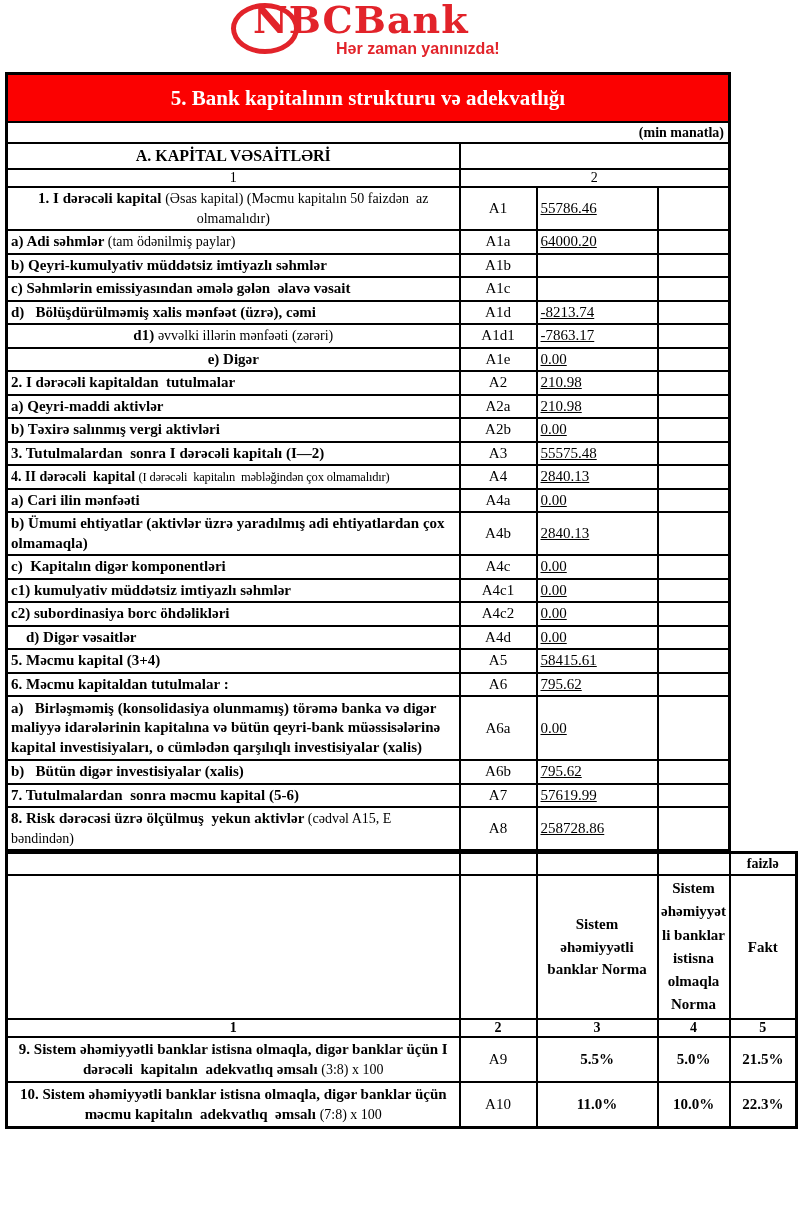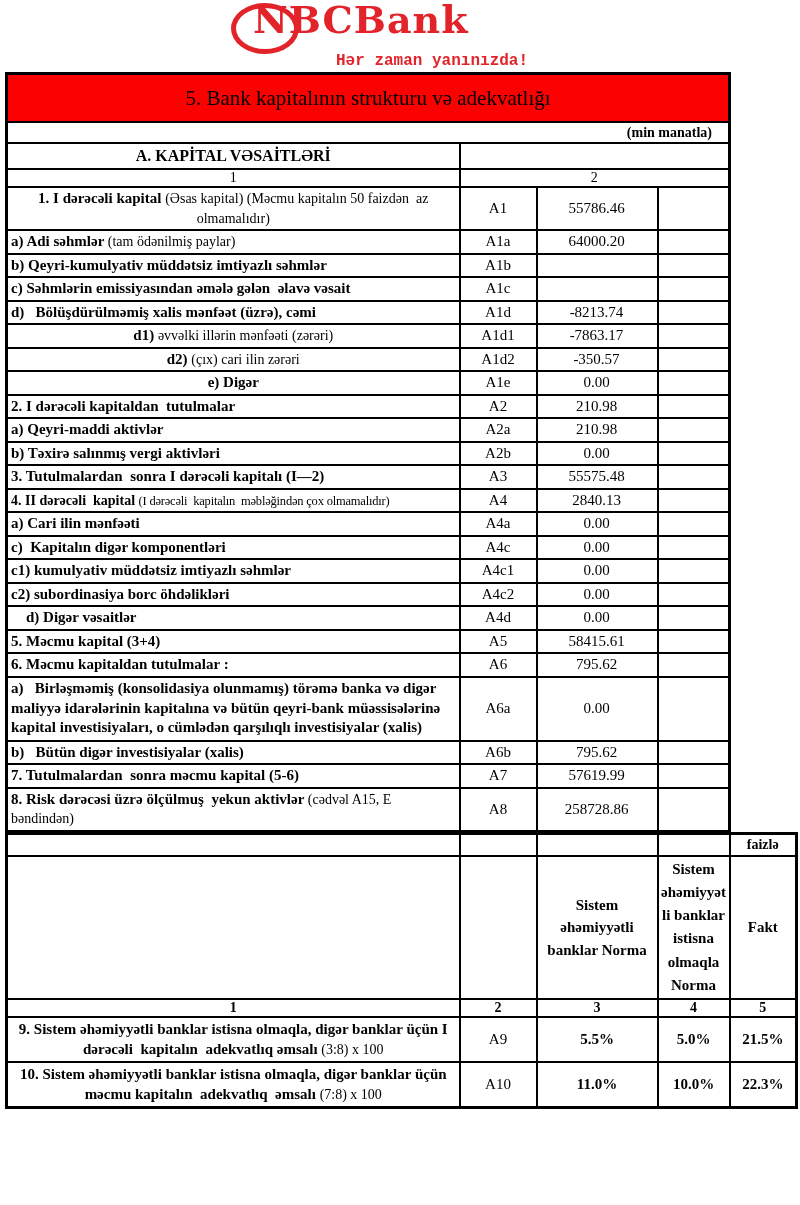--- a/index.html
+++ b/index.html
@@ -19,48 +19,48 @@
   .ellipse{
     position:absolute;left:226px;top:3px;width:58px;height:41px;
     border:5px solid var(--logo-red);border-radius:50%;
   }
   .brand{
     position:absolute;left:248px;top:-3px;
     font-family:"DejaVu Serif",serif;font-weight:bold;font-size:38px;
     color:var(--logo-red);letter-spacing:1px;white-space:nowrap;
   }
   .tagline{
-    position:absolute;left:331px;top:52px;
-    font-family:Liberation Mono, monospace;font-weight:bold;font-size:16px;
+    position:absolute;left:331px;top:40px;
+    font-family:Liberation Sans, sans-serif;font-weight:bold;font-size:16px;
     color:var(--logo-red);white-space:nowrap;
   }
 
   
   table{border-collapse:collapse;table-layout:fixed;}
   td{border:2px solid var(--ink);padding:1px 3px;font-size:15px;overflow:hidden;vertical-align:middle;}
   .tbl-upper{width:723px;border:3px solid var(--ink);border-bottom:none;}
   .tbl-lower{width:790px;border:3px solid var(--ink);}
 
   .title-cell{
     background:var(--bar-red);height:44px;text-align:center;
-    font-weight:normal;font-size:21px;color:#000000;
-  }
-  .unit-cell{height:17px;text-align:right;font-weight:bold;font-size:14px;padding-right:16px;}
+    font-weight:bold;font-size:21px;color:#ffffff;
+  }
+  .unit-cell{height:17px;text-align:right;font-weight:bold;font-size:14px;padding-right:4px;}
   .sec-head{height:22px;text-align:center;font-weight:bold;font-size:16px;margin-left:12px;}
   .idx td{height:15px;text-align:center;padding:0;font-size:14px;}
   .idx2 td{font-weight:bold;}
 
   .lbl{white-space:pre-wrap;line-height:1.3;text-align:left;}
   .lbl .b{font-weight:bold;}
   .lbl .n{font-weight:normal;font-size:14px;}
   tr.ctr .lbl{text-align:center;}
   .sm .b{font-size:14px;}
   .sm .n{font-size:12.5px;letter-spacing:-0.2px;}
   .code{text-align:center;}
-  .val{text-align:center;padding-right:4px;}
+  .val{text-align:left;padding-right:4px;text-decoration:underline;}
   .blank{background:#fff;}
 
   .pct-note{height:18px;text-align:center;font-weight:bold;font-size:14px;}
   .norm-head td{height:108px;text-align:center;font-weight:bold;line-height:1.5;vertical-align:middle;}
   .norm-head .wrapcol{word-wrap:break-word;line-height:1.55;padding:1px 2px;}
   .pct{text-align:center;font-weight:bold;}
   .adequacy-row .lbl{text-align:center;line-height:1.35;}
 </style>
 </head>
 <body>
@@ -127,26 +127,20 @@
           <td class="val">-8213.74</td>
           <td class="blank"></td>
         </tr>
         <tr class="ctr">
           <td class="lbl"><span class="b">d1) </span><span class="n">əvvəlki illərin mənfəəti (zərəri)</span></td>
           <td class="code">A1d1</td>
           <td class="val">-7863.17</td>
           <td class="blank"></td>
         </tr>
         <tr class="ctr">
-          <td class="lbl"><span class="b">d2) </span><span class="n">(çıx) cari ilin zərəri</span></td>
-          <td class="code">A1d2</td>
-          <td class="val">-350.57</td>
-          <td class="blank"></td>
-        </tr>
-        <tr class="ctr">
           <td class="lbl"><span class="b">e) Digər</span></td>
           <td class="code">A1e</td>
           <td class="val">0.00</td>
           <td class="blank"></td>
         </tr>
         <tr>
           <td class="lbl"><span class="b">2. I dərəcəli kapitaldan  tutulmalar</span></td>
           <td class="code">A2</td>
           <td class="val">210.98</td>
           <td class="blank"></td>
@@ -172,20 +166,26 @@
         <tr>
           <td class="lbl sm"><span class="b">4. II dərəcəli  kapital </span><span class="n">(I dərəcəli  kapitalın  məbləğindən çox olmamalıdır)</span></td>
           <td class="code">A4</td>
           <td class="val">2840.13</td>
           <td class="blank"></td>
         </tr>
         <tr>
           <td class="lbl"><span class="b">a) Cari ilin mənfəəti</span></td>
           <td class="code">A4a</td>
           <td class="val">0.00</td>
+          <td class="blank"></td>
+        </tr>
+        <tr>
+          <td class="lbl"><span class="b">b) Ümumi ehtiyatlar (aktivlər üzrə yaradılmış adi ehtiyatlardan çox olmamaqla)</span></td>
+          <td class="code">A4b</td>
+          <td class="val">2840.13</td>
           <td class="blank"></td>
         </tr>
         <tr>
           <td class="lbl"><span class="b">c)  Kapitalın digər komponentləri</span></td>
           <td class="code">A4c</td>
           <td class="val">0.00</td>
           <td class="blank"></td>
         </tr>
         <tr>
           <td class="lbl"><span class="b">c1) kumulyativ müddətsiz imtiyazlı səhmlər</span></td>

